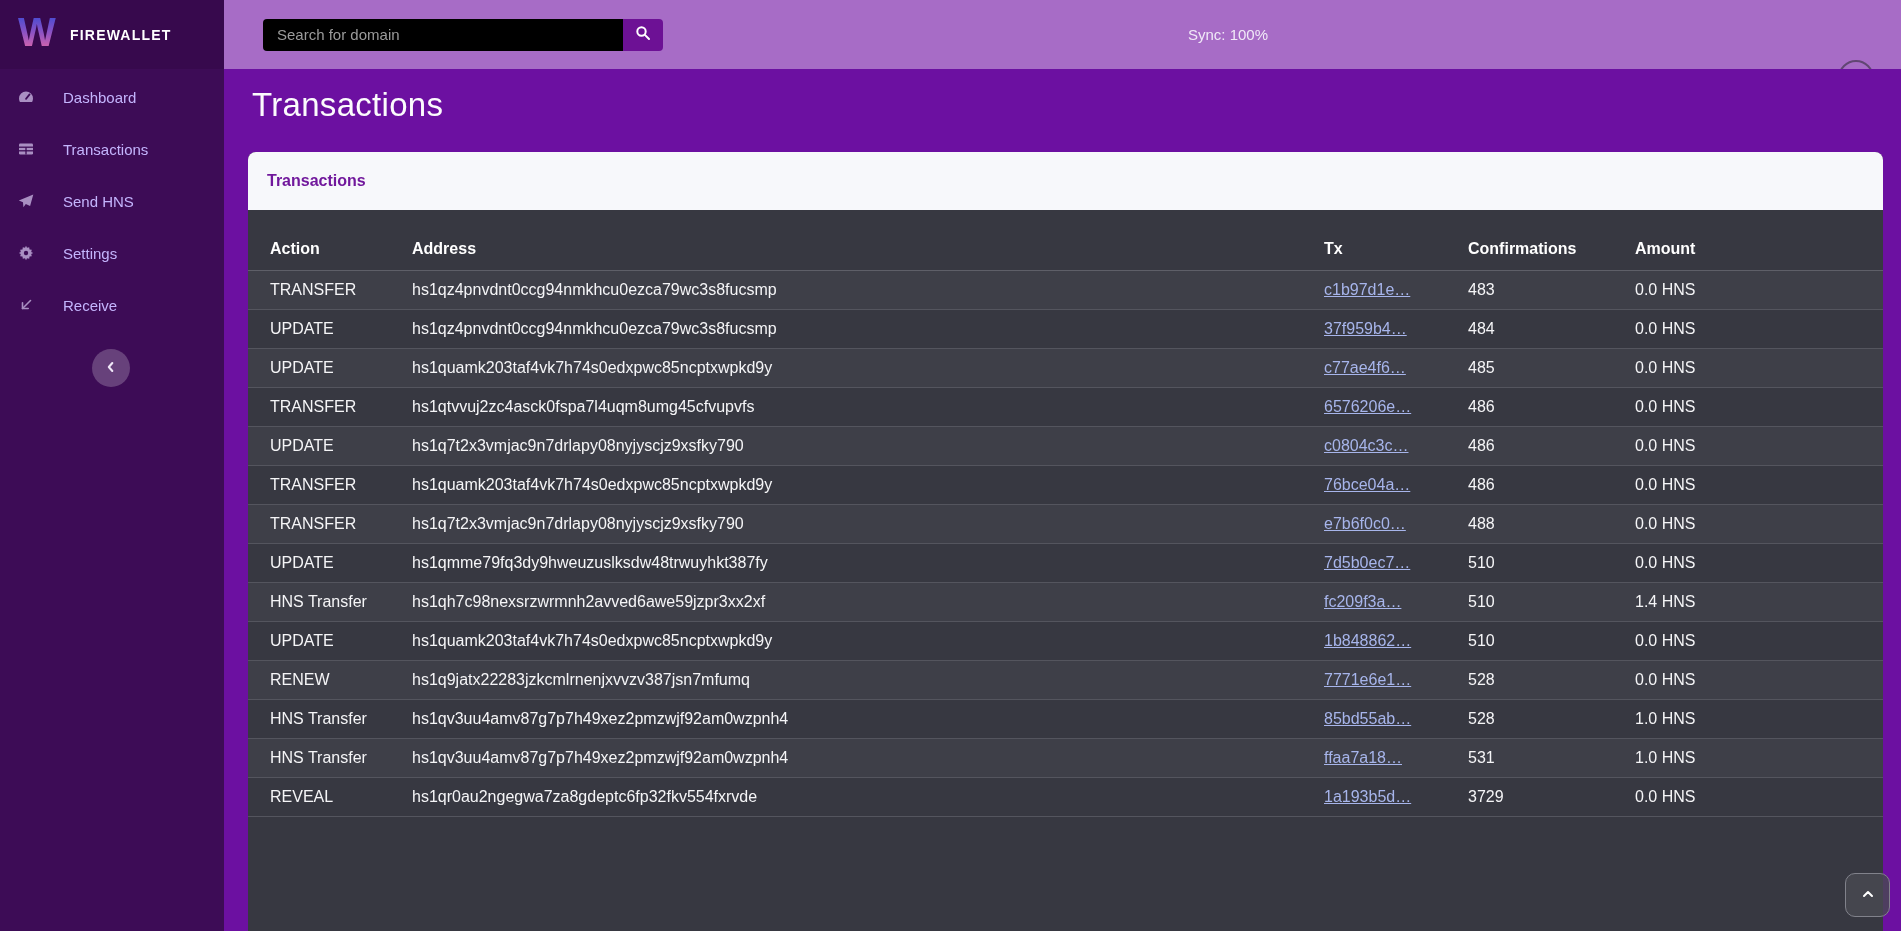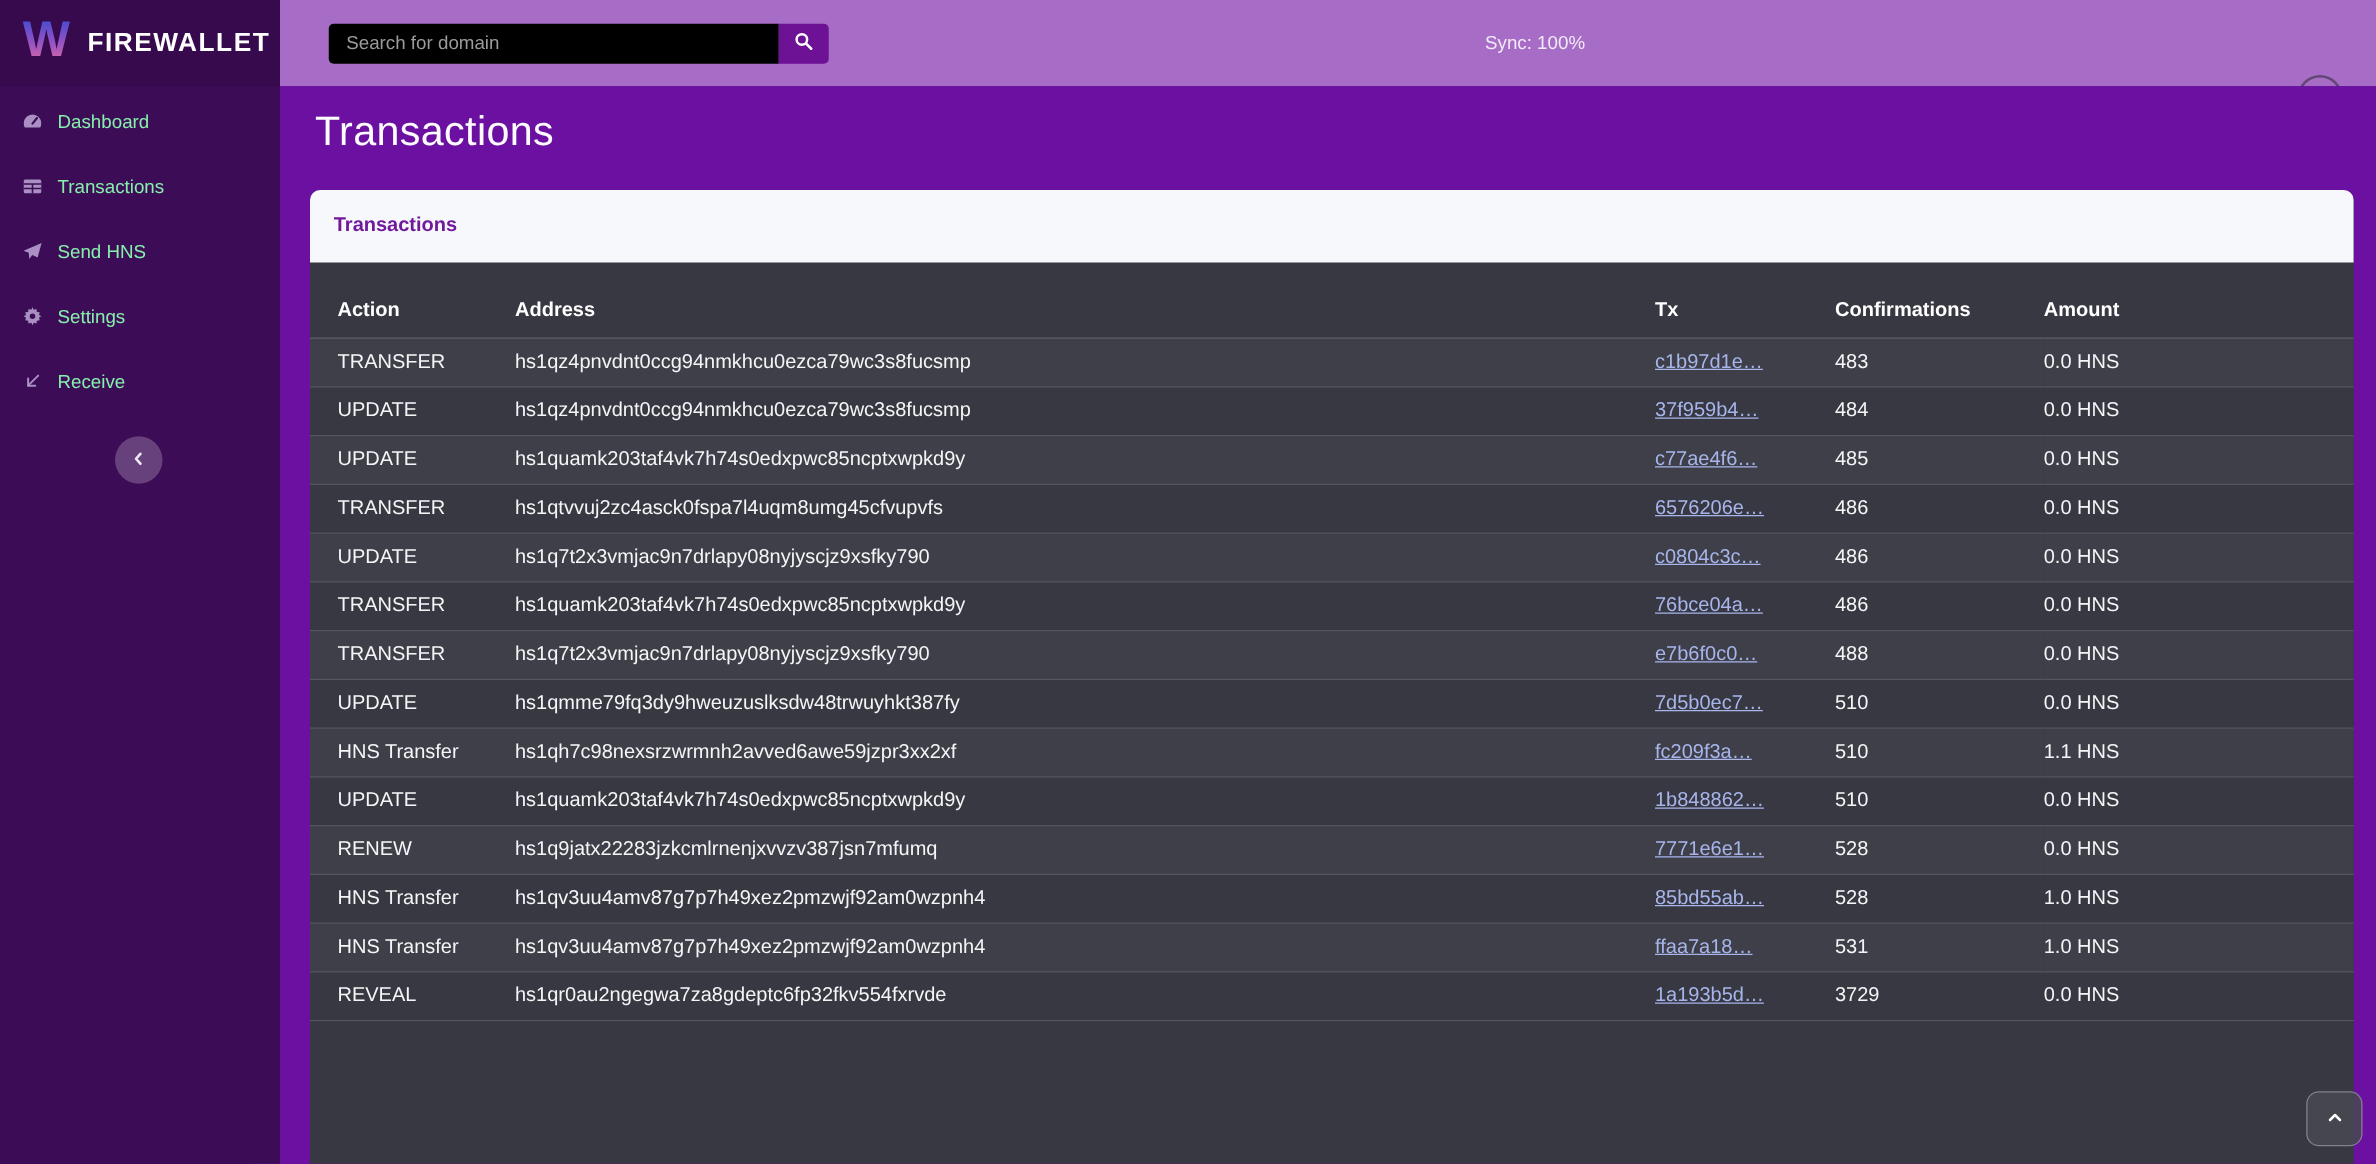--- a/index.html
+++ b/index.html
@@ -16,27 +16,27 @@
     width: 224px; height: 931px;
     background: #3d0c56;
     z-index: 5;
   }
   .sidebar-header {
     height: 69px; background: #37094d;
     display: flex; align-items: center; gap: 10px;
     padding-left: 14px;
   }
   .brand-name {
-    color: #ffffff; font-weight: bold; font-size: 21px;
+    color: #ffffff; font-weight: bold; font-size: 14px;
     letter-spacing: 1.2px;
   }
   .nav { margin-top: 2px; }
   .nav-item {
-    height: 52px; display: flex; align-items: center; gap: 11px;
-    padding-left: 17px; color: #86efac; font-size: 15px;
+    height: 52px; display: flex; align-items: center; gap: 28px;
+    padding-left: 17px; color: #c4b5fd; font-size: 15px;
     cursor: pointer;
     text-align: center;
   }
   .nav-item .icn { width: 18px; display: flex; justify-content: center; color: #a98fc2; }
   .collapse-btn {
     position: absolute; left: 92px; top: 349px;
     width: 38px; height: 38px; border-radius: 50%;
     background: rgba(255,255,255,0.22);
     border: none; display: flex; align-items: center; justify-content: center;
     cursor: pointer;
@@ -318,21 +318,21 @@
     <td>hs1qmme79fq3dy9hweuzuslksdw48trwuyhkt387fy</td>
     <td><a class="tx-link">7d5b0ec7…</a></td>
     <td>510</td>
     <td>0.0 HNS</td>
   </tr>
           <tr>
     <td>HNS Transfer</td>
     <td>hs1qh7c98nexsrzwrmnh2avved6awe59jzpr3xx2xf</td>
     <td><a class="tx-link">fc209f3a…</a></td>
     <td>510</td>
-    <td>1.1 HNS</td>
+    <td>1.4 HNS</td>
   </tr>
           <tr>
     <td>UPDATE</td>
     <td>hs1quamk203taf4vk7h74s0edxpwc85ncptxwpkd9y</td>
     <td><a class="tx-link">1b848862…</a></td>
     <td>510</td>
     <td>0.0 HNS</td>
   </tr>
           <tr>
     <td>RENEW</td>

